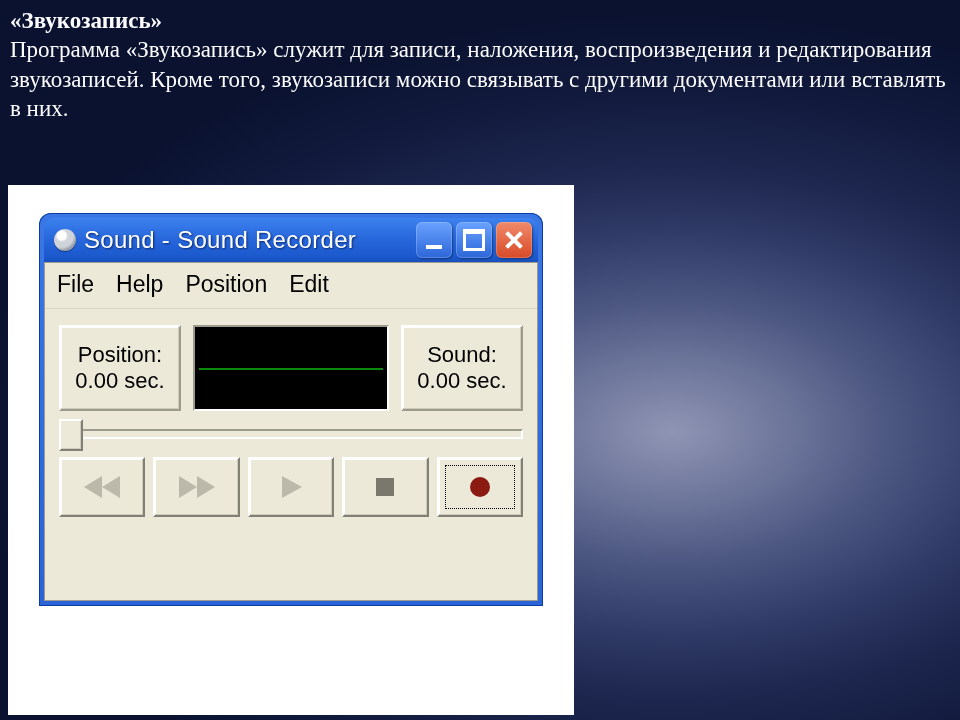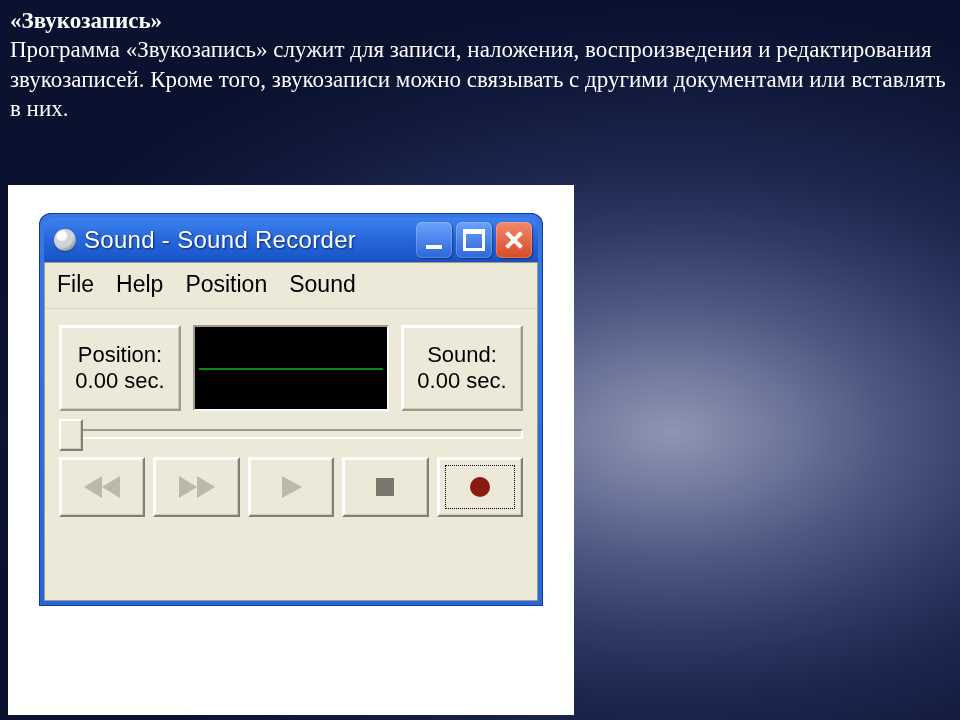--- a/index.html
+++ b/index.html
@@ -143,21 +143,21 @@
               </svg>
           </div>
         </div>
       </div>
 
       <div class="client">
         <div class="menubar">
           <span>File</span>
           <span>Help</span>
           <span>Position</span>
-          <span>Sound</span>
+          <span>Edit</span>
         </div>
 
         <div class="display-row">
           <div class="panel">
             <div>Position:</div>
             <div>0.00 sec.</div>
           </div>
           <div class="waveform">
             <div class="mid"></div>
           </div>

